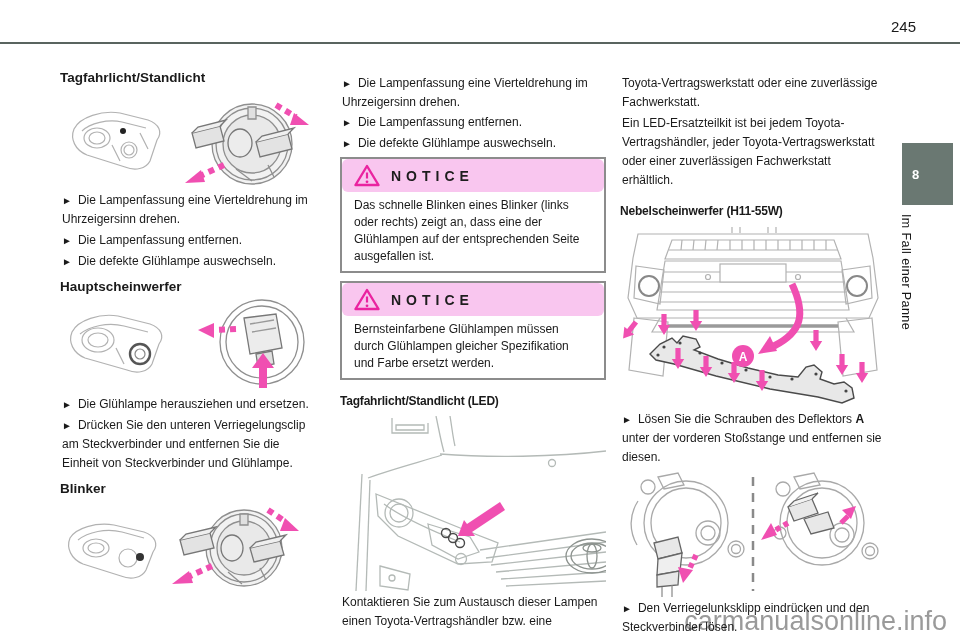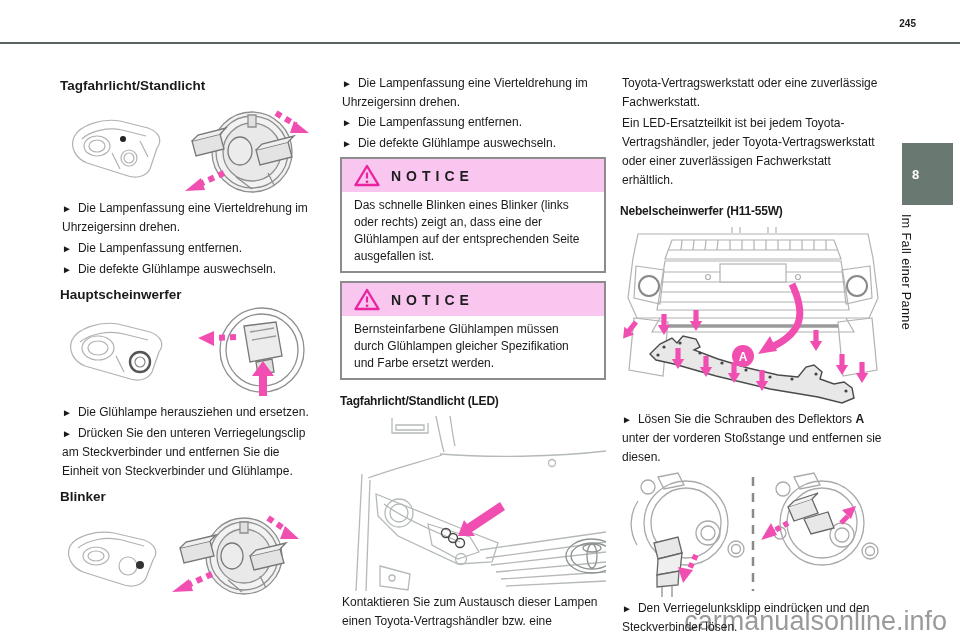--- a/index.html
+++ b/index.html
@@ -1,49 +1,49 @@
 <!DOCTYPE html>
 <html><head>
 <meta charset="utf-8">
 <style>
   html,body{margin:0;padding:0;}
   body{
     width:960px;height:640px;position:relative;overflow:hidden;
     background:#ffffff;color:#1a1a1a;
     font-family:"Liberation Sans", sans-serif;
   }
-  .page-number{position:absolute;top:18px;right:44px;font-size:10px;font-weight:bold;text-align:center;}
+  .page-number{position:absolute;top:18px;right:44px;font-size:15px;font-weight:normal;text-align:center;}
   .top-rule{position:absolute;top:42px;left:0;width:960px;height:2px;background:#59645f;}
   .chapter-tab{
     position:absolute;top:143px;left:902px;width:51px;height:62px;
     background:#6a7872;color:#fff;font-size:13px;font-weight:bold;
     display:flex;align-items:center;padding-left:10px;box-sizing:border-box;
   }
   .chapter-label{
     position:absolute;top:214px;left:899px;writing-mode:vertical-rl;text-orientation:mixed;
     font-size:12.5px;color:#161616;letter-spacing:0.4px;
   }
   .watermark{position:absolute;bottom:3px;right:13px;font-size:27px;color:#9a9a9a;margin-top:23px;}
 
   .col{position:absolute;}
   .col1{left:60px;top:70px;width:252px;}
   .col2{left:340px;top:72px;width:266px;}
   .col3{left:620px;top:72px;width:266px;}
 
   .sub{font-size:13.5px;font-weight:bold;margin:8px 0 2px 0;}
-  .sub.first{margin-top:8px;}
+  .sub.first{margin-top:0;}
   .sec{font-size:12px;font-weight:bold;margin:10px 0 4px 0;line-height:22px;letter-spacing:-0.2px;}
   .bullet,.body-text{font-size:12px;line-height:19px;margin:2px;}
   .col2 .bullet{line-height:18px;}
   .mark{font-size:10px;margin-right:6px;}
   .art{display:block;margin:4px 0 2px 0;}
 
   .notice{border:2px solid #8c8c8c;margin:4px 0 0 0;}
   .notice + .notice{margin-top:8px;}
-  .notice-head{background:#f9c6ef;display:flex;align-items:center;gap:11px;padding:5px 12px;}
+  .notice-head{background:#f9c6ef;display:flex;align-items:center;gap:11px;padding:5px 12px;border-radius:6px;}
   .notice-title{font-size:14px;font-weight:bold;letter-spacing:5px;color:#1d1d1d;}
   .notice-body{padding:5px 12px 6px 12px;font-size:12px;line-height:17px;}
 
   svg text{font-family:"Liberation Sans", sans-serif;}
 </style>
 </head>
 <body>
 
 <div class="page-number">245</div>
 <div class="top-rule"></div>

